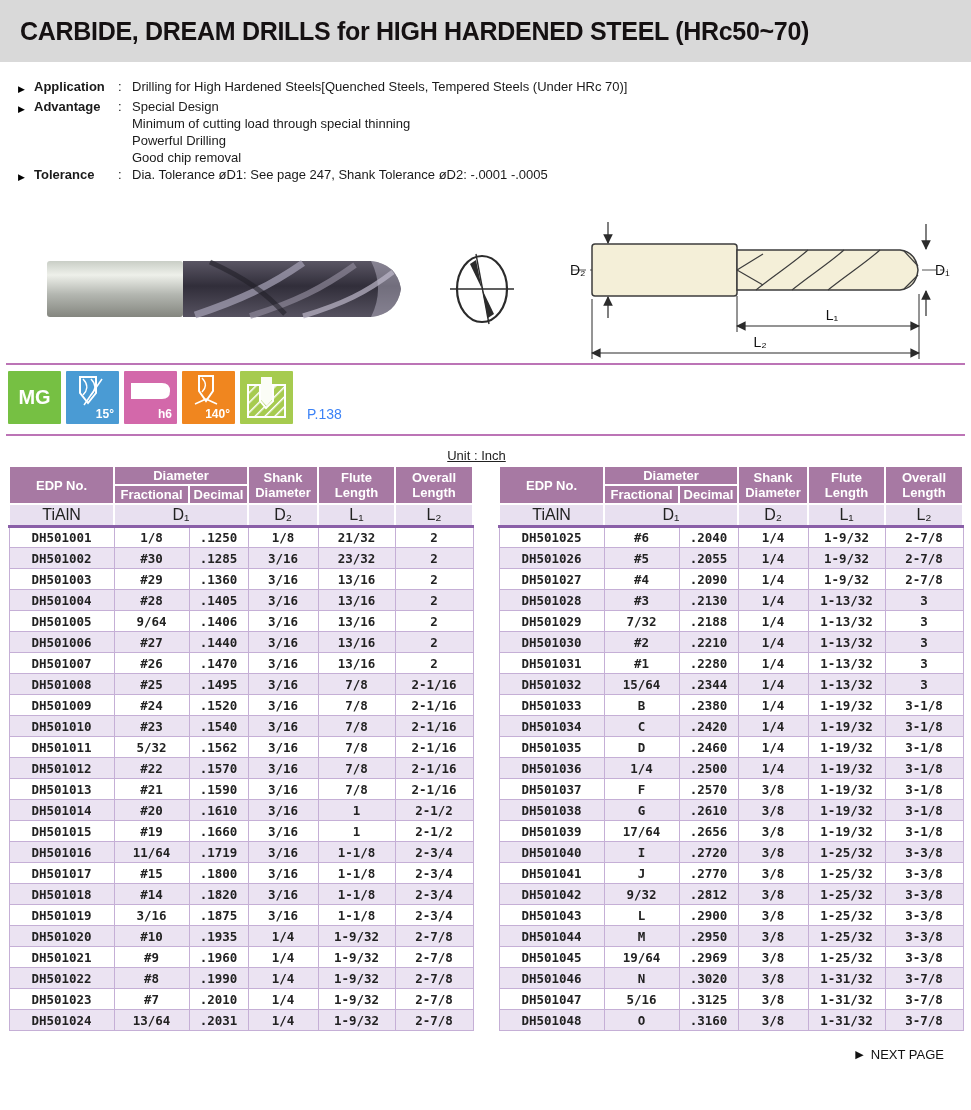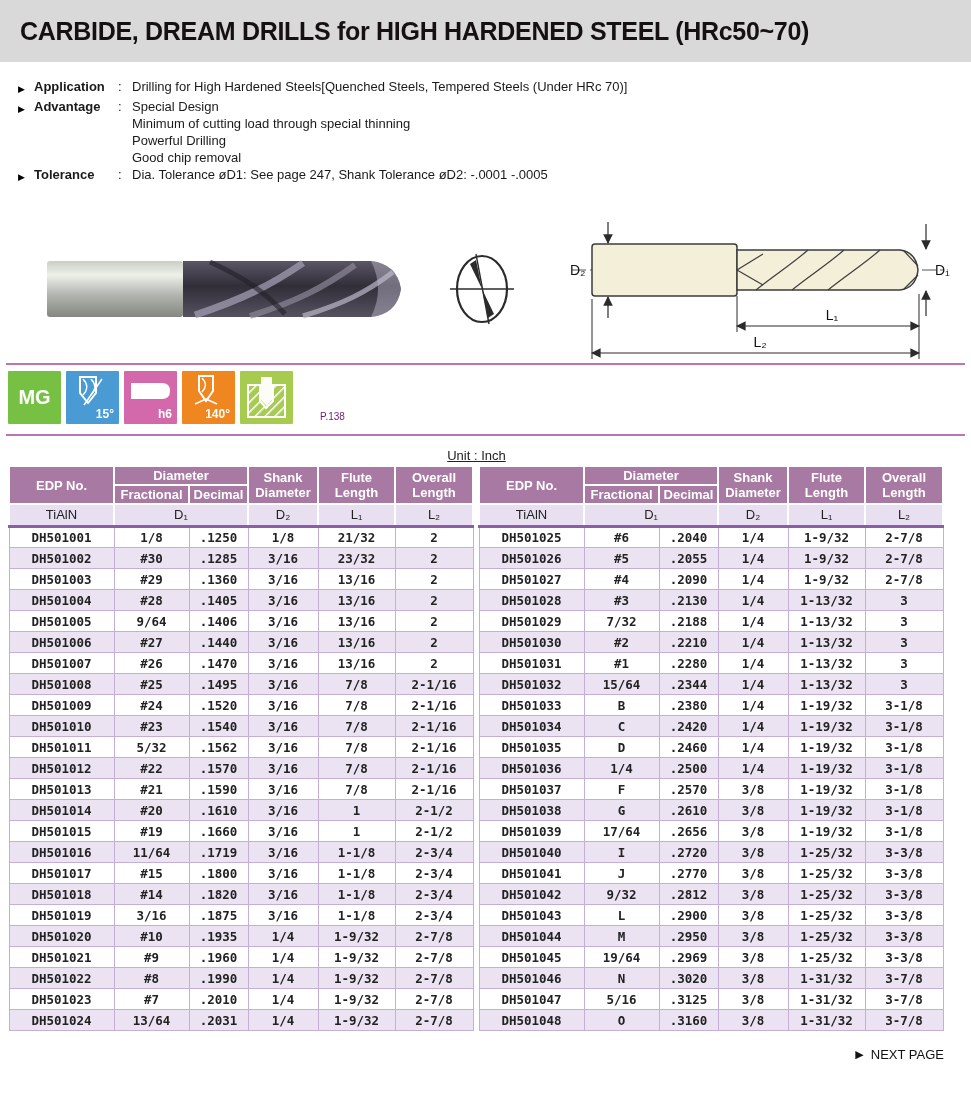--- a/index.html
+++ b/index.html
@@ -54,42 +54,42 @@
   .badge-mg .badge-label { font-size:20px; font-weight:bold; }
   .badge-15    { background:#4a9bd4; }
   .badge-h6    { background:#d368aa; }
   .badge-140   { background:#f0861f; }
   .badge-hatch { background:#a6cb4f; }
   .badge .corner-label {
     position:absolute; right:5px; bottom:3px;
     font-size:12px; font-weight:bold;
   }
   .badge svg { position:absolute; top:0; left:0; }
-  .page-ref { margin-left:22px; font-size:10px; color:#701a75; padding-bottom:2px; }
+  .page-ref { margin-left:9px; font-size:14px; color:#3b82f6; padding-bottom:2px; }
 
   
   .unit-label {
     text-align:center; margin:12px 18px 2px 0;
     font-size:13px; color:#222;text-decoration:underline;
   }
-  .tables { display:flex; gap:4px; margin:0 0 12px 8px; }
+  .tables { display:flex; gap:24px; margin:0 0 12px 8px; }
   table {
     border-collapse:collapse; table-layout:fixed;
     width:464px; flex:0 0 auto;
     border:1px solid #a888bd;
   }
   thead th {
     background:#a779a3; color:#ffffff;
     font-size:13px; font-weight:bold;
     border:2px solid #ffffff;
     padding:1px 0; line-height:15px;
   }
   tr.subhead th {
     background:#e8e0f0; color:#222;
-    font-size:13px; font-weight:normal;
+    font-size:16px; font-weight:normal;
     border:2px solid #ffffff;
     border-bottom:3px solid #8a5fa8;
     padding:2px 0; line-height:16px;
   }
   tbody td {
     border:1px solid #c5afd6;
     font-family:"DejaVu Sans Mono", monospace;
     font-size:12.5px; font-weight:bold; color:#222;
     text-align:center; height:21px; padding:0 1px;
     background:#ffffff; white-space:nowrap;

